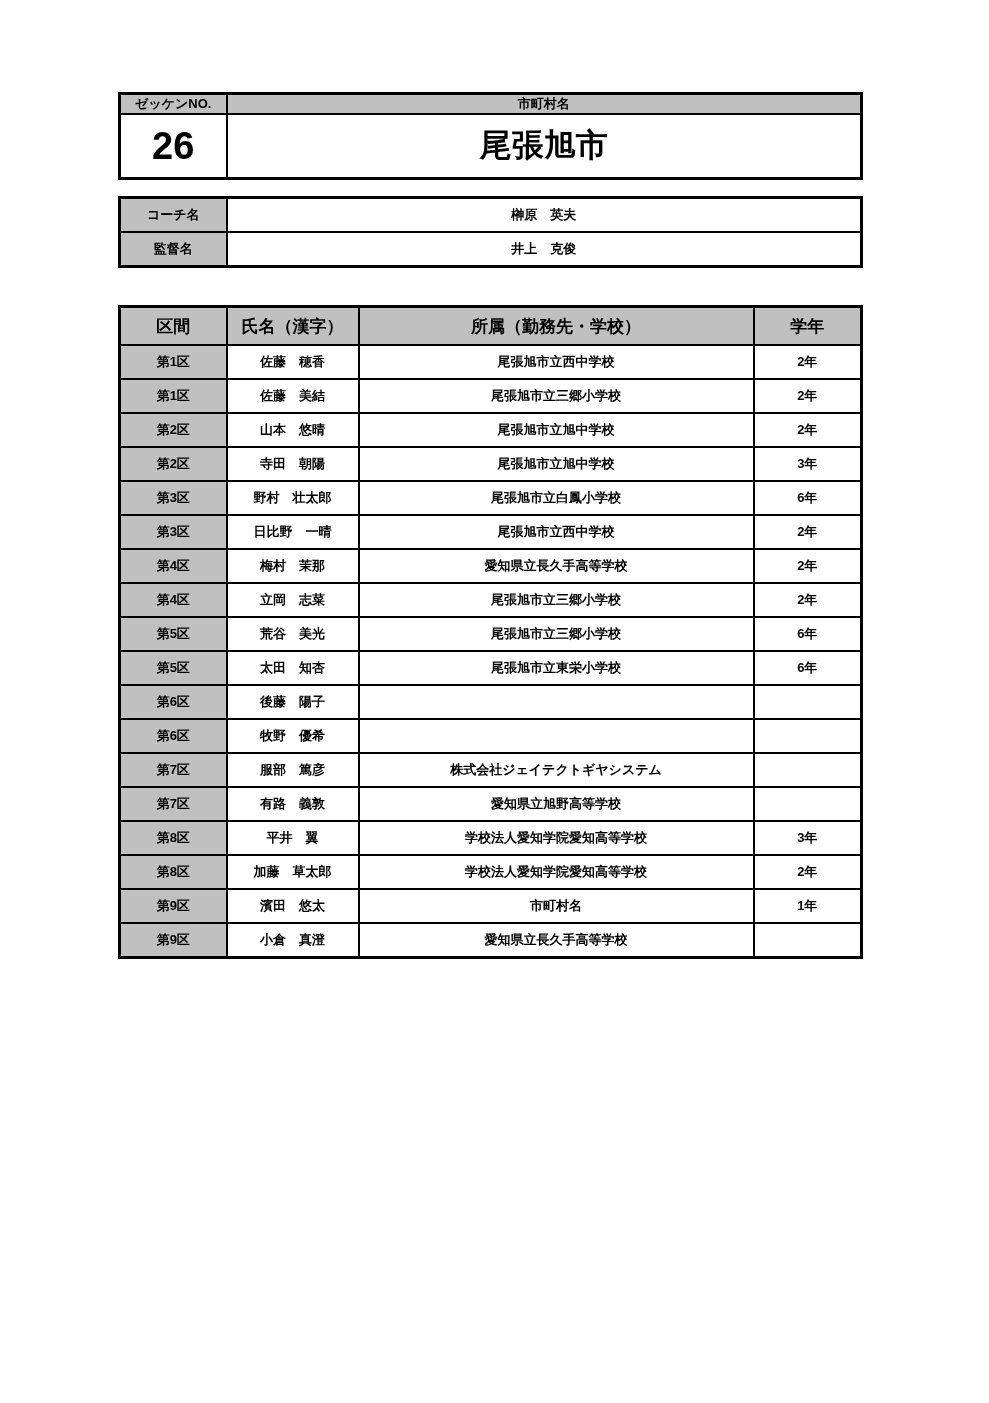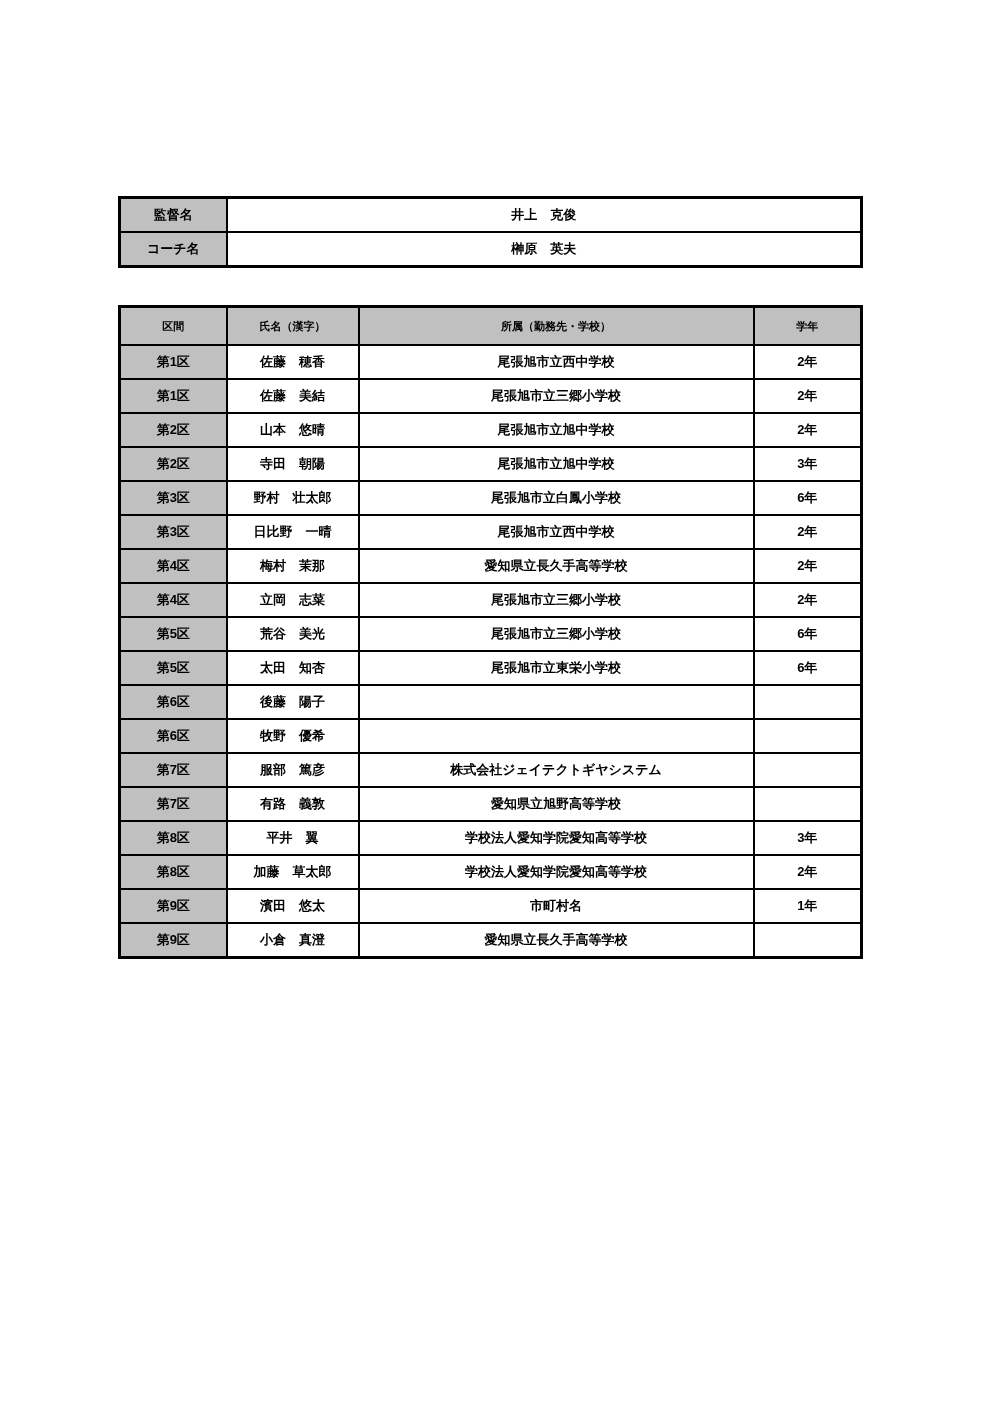--- a/index.html
+++ b/index.html
@@ -37,42 +37,58 @@
   .bib-table .value-row td { height: 62px; }
   .bib-number { font-size: 38px; }
   .municipality-name { font-size: 32px; }
 
   
   .staff-table { top: 196px; font-size: 13px; }
   .staff-table td { height: 32px; }
 
   
   .roster-table { top: 305px; font-size: 13px; }
-  .roster-table th { height: 36px; font-size: 11px; }
+  .roster-table th { height: 36px; font-size: 17px; }
   .roster-table td { height: 32px; }
 </style>
 </head>
 <body>
 
 <div class="sheet">
 
+  <table class="bib-table">
+    <colgroup>
+        <col style="width:107px">
+        <col style="width:635px">
+      </colgroup>
+    <tbody>
+        <tr class="head-row">
+      <th class="gray">ゼッケンNO.</th>
+      <th class="gray">市町村名</th>
+    </tr>
+    <tr class="value-row">
+      <td class="bib-number">26</td>
+      <td class="municipality-name">尾張旭市</td>
+    </tr>
+  </tbody>
+    </table>
 
   <table class="staff-table">
     <colgroup>
         <col style="width:107px">
         <col style="width:635px">
       </colgroup>
     <tbody>
         <tr>
+      <td class="gray">コーチ名</td>
+      <td>榊原　英夫</td>
+    </tr>
+    <tr>
       <td class="gray">監督名</td>
       <td>井上　克俊</td>
-    </tr>
-    <tr>
-      <td class="gray">コーチ名</td>
-      <td>榊原　英夫</td>
     </tr>
   </tbody>
     </table>
 
   <table class="roster-table">
     <colgroup>
       <col style="width:107px">
         <col style="width:132px">
         <col style="width:395px">
         <col style="width:108px">

